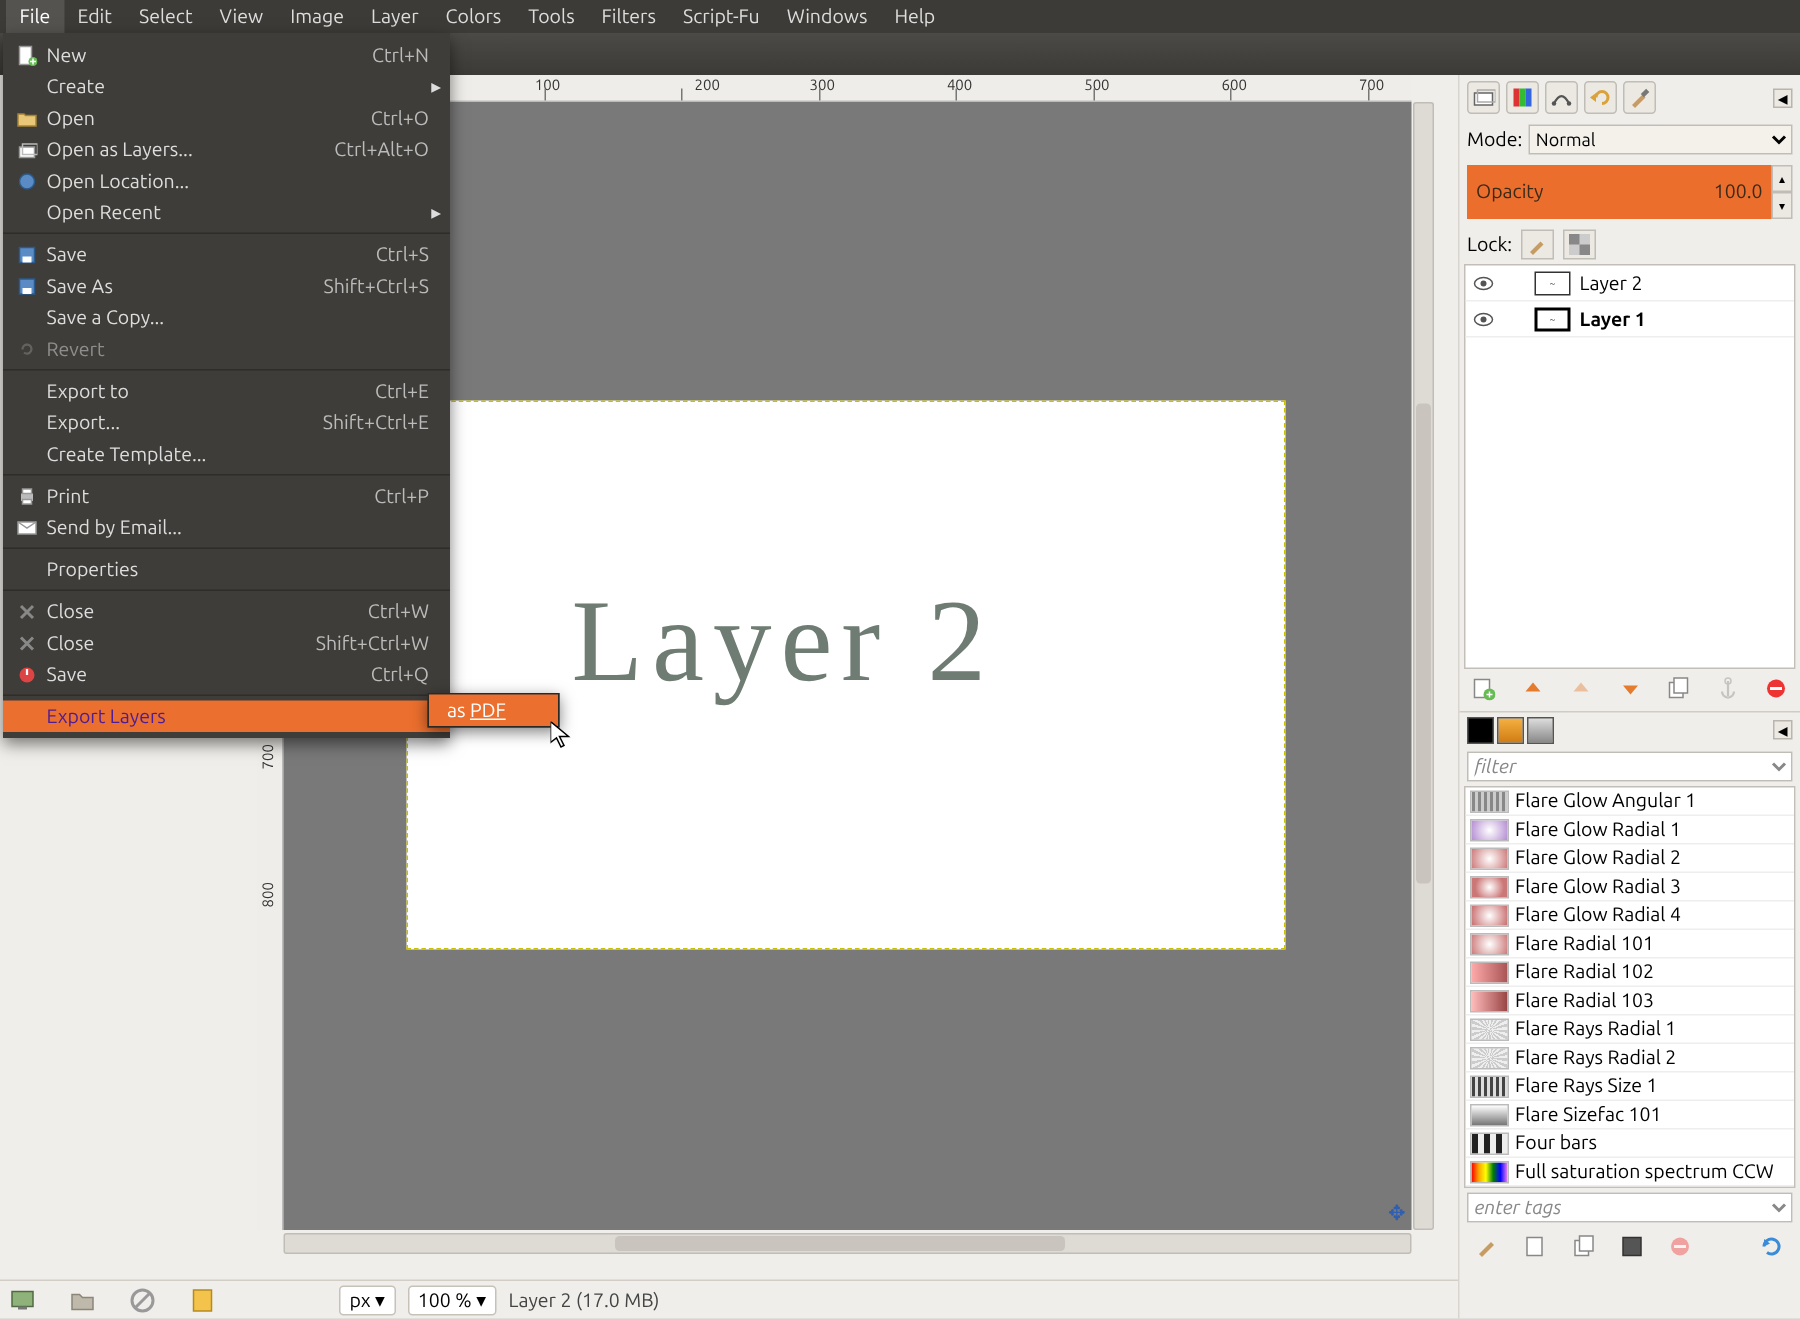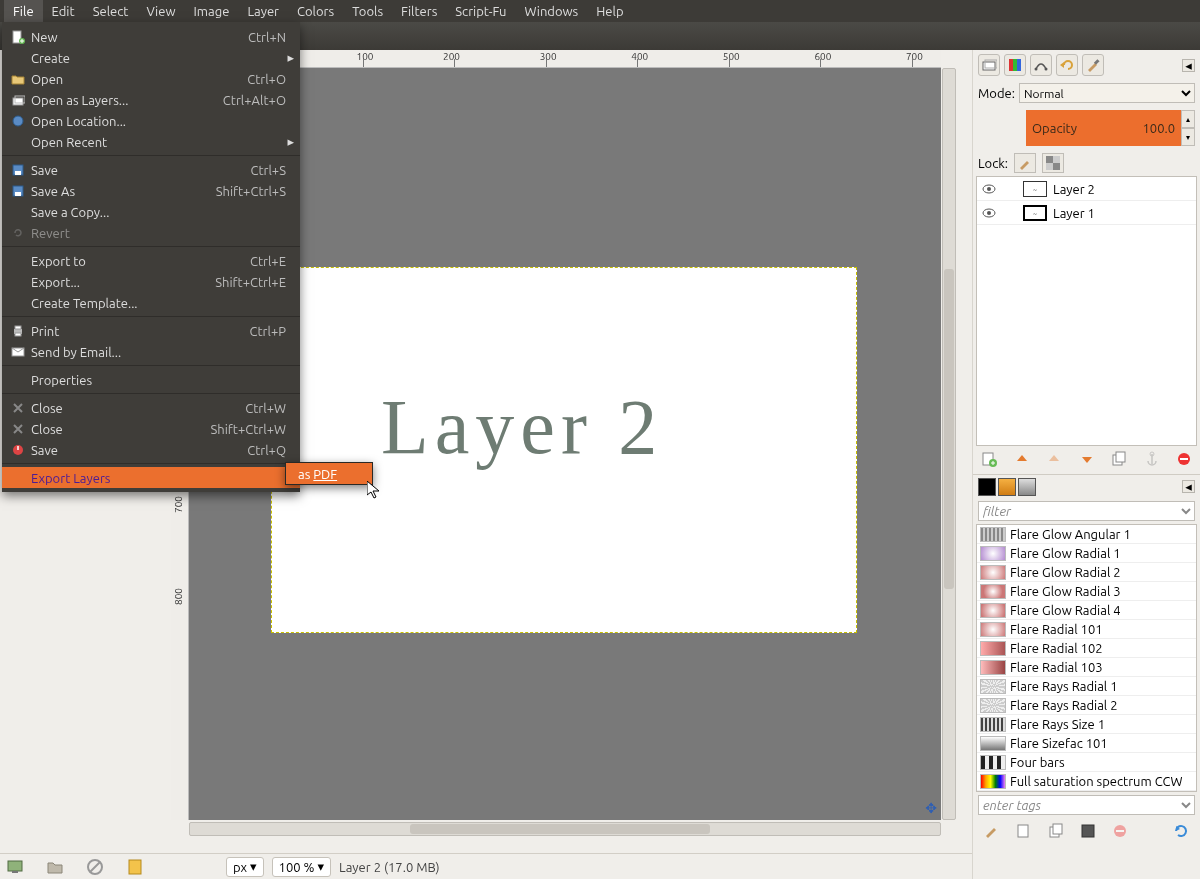--- a/index.html
+++ b/index.html
@@ -101,33 +101,33 @@
     border-radius:3px; display:flex; align-items:center; justify-content:center;
     background:#ece9e2; }
   .dock-collapse { margin-left:auto; width:13px; height:13px;
     border:1px solid #b8b5ae; background:#ece9e2; display:flex;
     align-items:center;justify-content:center; }
   .row { display:flex; align-items:center; gap:4px; padding:3px 5px; }
   select.mode { flex:1; height:20px; border:1px solid #c0bdb7; background:#f4f1ea;
     font-size:12px; }
   .opacity-row { padding:4px 5px; display:flex; }
   .opacity-track { flex:1; height:36px; position:relative; background:#ec6e2d;
-    display:flex; align-items:center; padding:16px 6px; color:#3a2a1a;margin-left:48px; }
+    display:flex; align-items:center; padding:16px 6px; color:#3a2a1a; }
   .opacity-track .opv { margin-left:auto; }
   .opacity-spin { width:14px; display:flex; flex-direction:column; }
   .opacity-spin div { flex:1; border:1px solid #c0bdb7; background:#ece9e2;
     display:flex;align-items:center;justify-content:center; font-size:8px; }
   .lock-row { padding:3px 5px; display:flex; align-items:center; gap:6px; }
   .lock-ico { width:22px; height:20px; border:1px solid #c0bdb7; background:#ece9e2;
     display:flex;align-items:center;justify-content:center; }
   .layer-list { background:#fff; border:1px solid #c3bfb8; margin:0 3px;
     height:270px; }
   .layer-item { display:flex; align-items:center; height:24px; gap:6px;
     padding:0 4px; border-bottom:1px solid #eee; }
-  .layer-item.sel .layer-name { font-weight:normal; }
+  .layer-item.sel .layer-name { font-weight:bold; }
   .layer-eye { width:16px; height:16px; }
   .layer-thumb { width:24px; height:16px; border:1px solid #333;
     background:#fff; display:flex;align-items:center;justify-content:center;
     font-size:7px; color:#555; }
   .layer-item.sel .layer-thumb{ border:2px solid #000; }
   .layer-ops { display:flex; justify-content:space-between; padding:4px 6px 6px 6px; }
   .layer-ops .op { width:20px; height:18px; display:flex;align-items:center;justify-content:center; }
 
   
   .color-tabs { height:24px; display:flex; align-items:center; gap:2px;
@@ -342,21 +342,21 @@
 <svg class="cursor" width="18" height="18">
   <polygon points="0,0 0,14 4,11 7,17 9,16 6,10 12,10" fill="#fff" stroke="#000"></polygon>
 </svg>
 
 <div class="canvas-shell">
   <div class="ruler-top" id="ruler-top">
       <div class="rt-label" style="left: 76px;">0</div>
       <div class="rt-tick" style="left: 82px;"></div>
       <div class="rt-label" style="left: 167.562px;">100</div>
       <div class="rt-tick" style="left: 173.562px;"></div>
-      <div class="rt-label" style="left: 254px;">200</div>
+      <div class="rt-label" style="left: 274px;">200</div>
       <div class="rt-tick" style="left: 265.125px;"></div>
       <div class="rt-label" style="left: 350.688px;">300</div>
       <div class="rt-tick" style="left: 356.688px;"></div>
       <div class="rt-label" style="left: 442.25px;">400</div>
       <div class="rt-tick" style="left: 448.25px;"></div>
       <div class="rt-label" style="left: 533.812px;">500</div>
       <div class="rt-tick" style="left: 539.812px;"></div>
       <div class="rt-label" style="left: 625.375px;">600</div>
       <div class="rt-tick" style="left: 631.375px;"></div>
       <div class="rt-label" style="left: 716.938px;">700</div>

